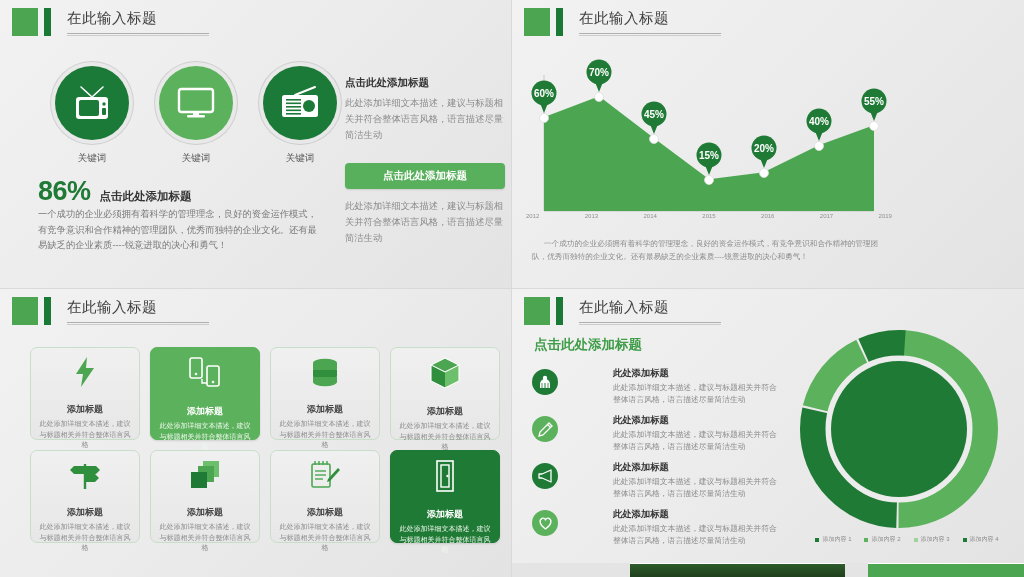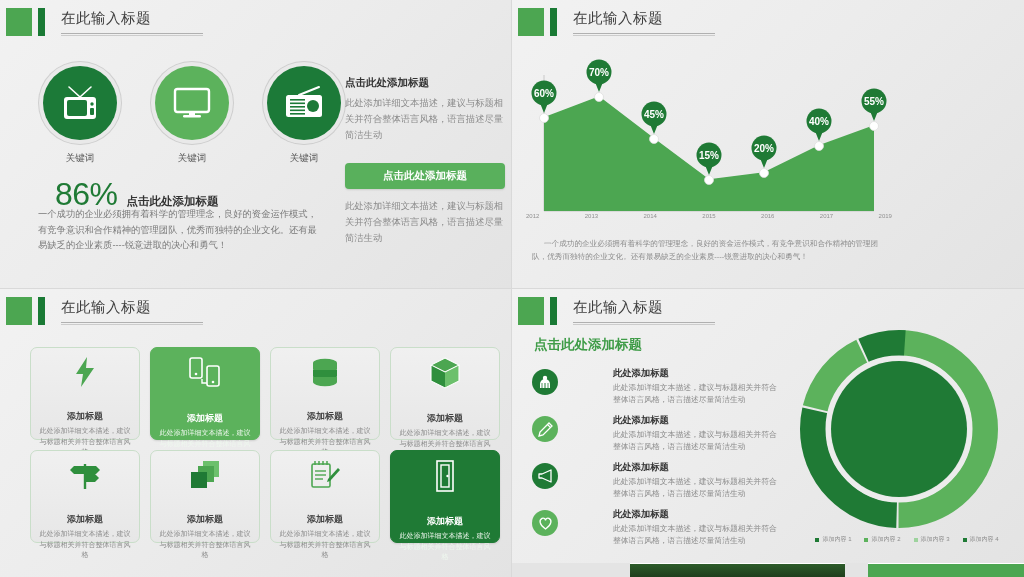--- a/index.html
+++ b/index.html
@@ -19,48 +19,48 @@
   .slide {
     position: relative;
     background: linear-gradient(135deg, #f2f2f2 0%, #ececec 45%, #e3e3e3 100%);
     overflow: hidden;
   }
   .slide.tl { border-right: 1px solid #d9d9d9; border-bottom: 1px solid #d9d9d9; }
   .slide.tr { border-bottom: 1px solid #d9d9d9; }
   .slide.bl { border-right: 1px solid #d9d9d9; }
 
   
-  .hdr { position: absolute; top: 8px; left: 6px; display: flex; align-items: flex-start; }
+  .hdr { position: absolute; top: 8px; left: 12px; display: flex; align-items: flex-start; }
   .hdr-sq { width: 26px; height: 28px; background: #4ca651; }
   .hdr-bar { width: 7px; height: 28px; background: #1a7a35; margin-left: 6px; }
   .hdr-txt-wrap { margin-left: 16px; position: relative; }
   .hdr-txt {
     font-size: 14.5px; color: #3c3c3c; letter-spacing: .5px;
     line-height: 21px; white-space: nowrap;
   }
   .hdr-rule {
     width: 142px; height: 0; border-top: 1px solid #b0b0b0;
     margin-top: 4px;
   }
   .hdr-rule2 { width: 142px; border-top: 1px solid #cccccc; margin-top: 1px; }
 
   
-  .s1-circles { position: absolute; top: 66px; left: 36px; display: flex; gap: 24px; }
+  .s1-circles { position: absolute; top: 66px; left: 48px; display: flex; gap: 16px; }
   .circ-col { width: 88px; text-align: center; }
   .circ {
     width: 74px; height: 74px; border-radius: 50%;
     margin: 0 auto;
     display: flex; align-items: center; justify-content: center;
     box-shadow: 0 0 0 4px rgba(255,255,255,.55), 0 0 0 5px rgba(175,175,175,.5);
   }
   .circ.dark { background: #1c7a38; }
   .circ.mid  { background: #5cb25c; }
   .circ-lbl { margin-top: 12px; font-size: 9.5px; color: #555; }
   .s1-stat { position: absolute; left: 38px; top: 176px; display: flex; align-items: baseline; }
-  .s1-pct { font-size: 32px; font-weight: normal; color: #1f7a35; letter-spacing: -.5px; margin-left: 17px; }
+  .s1-pct { font-size: 27px; font-weight: bold; color: #1f7a35; letter-spacing: -.5px; }
   .s1-stat-t { font-size: 11.5px; font-weight: bold; color: #333; margin-left: 9px; }
   .s1-body {
     position: absolute; left: 38px; top: 207px; width: 282px;
     font-size: 9.3px; line-height: 15.5px; color: #7a7a7a;
   }
   .s1-right { position: absolute; left: 345px; top: 76px; width: 160px; }
   .r-title { font-size: 10.5px; font-weight: bold; color: #333; margin-bottom: 5px; }
   .r-body { font-size: 9.3px; line-height: 16px; color: #8a8a8a; }
   .green-btn {
     margin-top: 20px; background: #59b05c; border-radius: 4px;
@@ -94,21 +94,21 @@
     display: flex; flex-direction: column; align-items: center;
     text-align: center;
   }
   .card.plain {
     background: linear-gradient(180deg,#f0f0f0,#e7e7e7);
     border: 1px solid #c9dec9;
   }
   .card.mid { background: #5cb25c; border: 1px solid #5cb25c; box-shadow: 0 1px 2px rgba(0,0,0,.12); }
   .card.dark { background: #1f7a35; border: 1px solid #1f7a35; box-shadow: 0 1px 2px rgba(0,0,0,.12); }
   .card-icon { height: 32px; display: flex; align-items: center; justify-content: center; }
-  .card-t { margin-top: 23px; font-size: 9px; font-weight: bold; }
+  .card-t { margin-top: 16px; font-size: 9px; font-weight: bold; }
   .card-b { margin-top: 3px; font-size: 7px; line-height: 10.5px; }
   .card.plain .card-t { color: #444; }
   .card.plain .card-b { color: #8b8b8b; }
   .card.mid .card-t, .card.dark .card-t { color: #fff; }
   .card.mid .card-b, .card.dark .card-b { color: #eef7ee; }
 
   
   .s4-title {
     position: absolute; left: 22px; top: 47px;
     font-size: 13.5px; font-weight: bold; color: #3f9c48;

